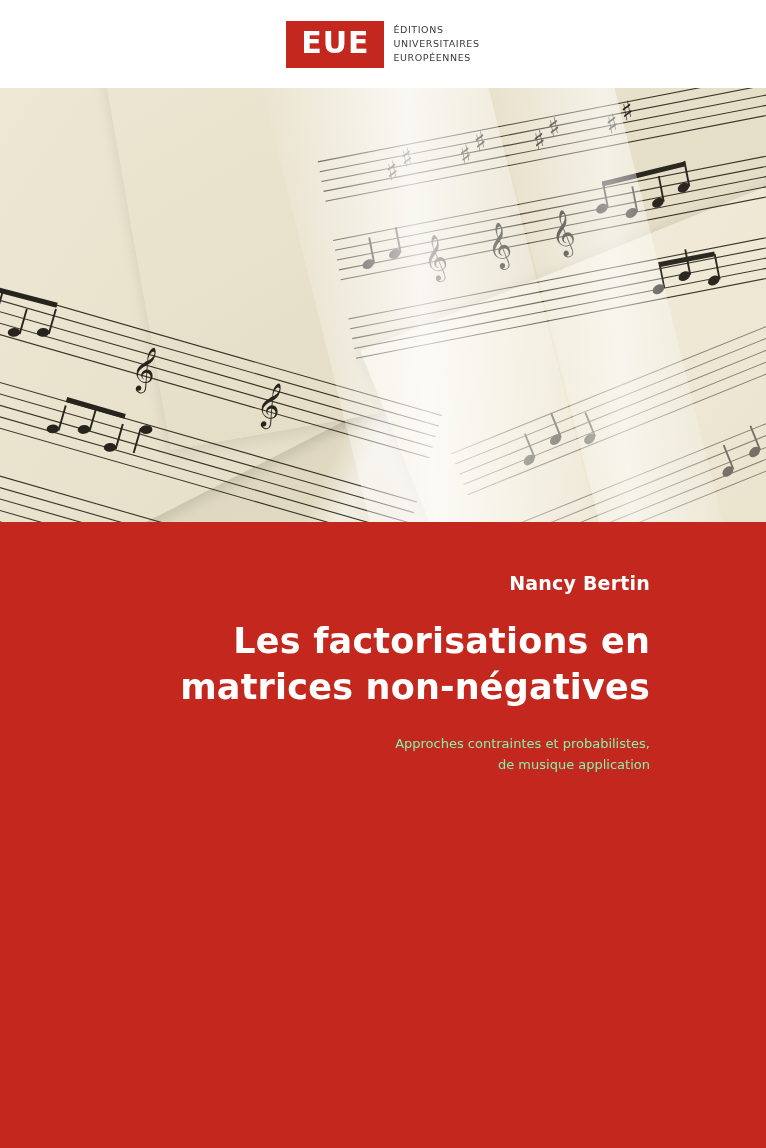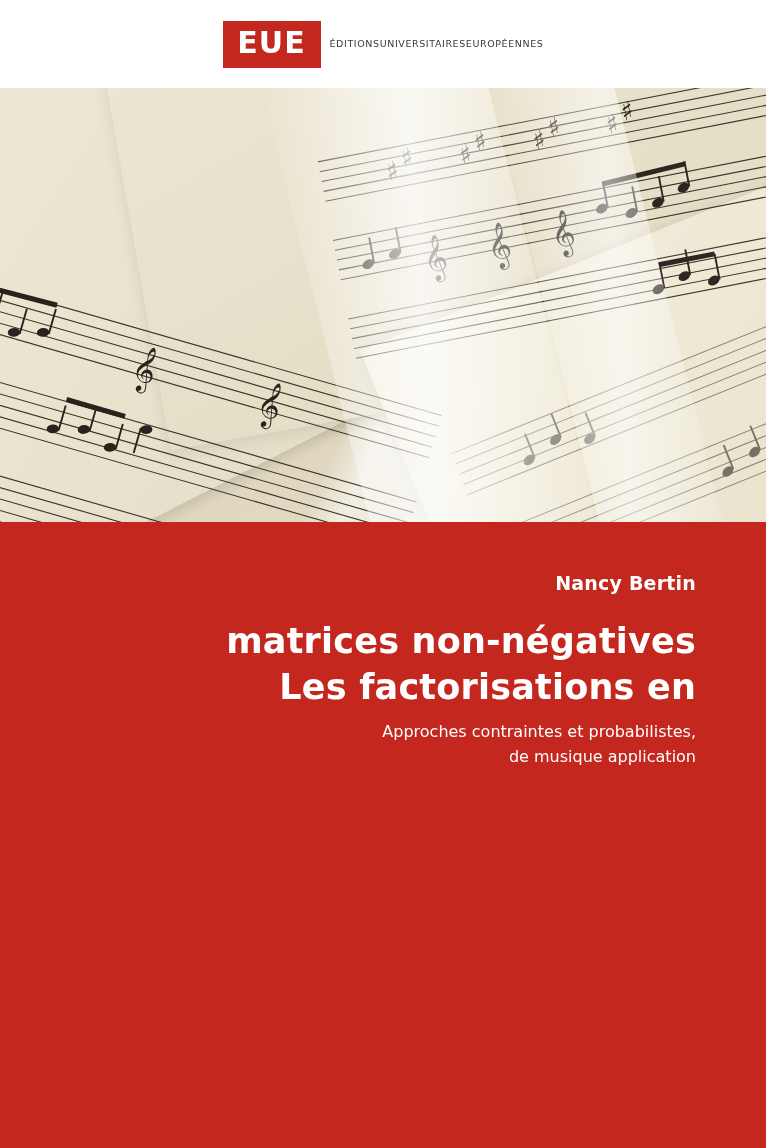--- a/index.html
+++ b/index.html
@@ -46,20 +46,21 @@
     color: #ffffff;
     font-family: "DejaVu Sans", sans-serif;
     font-weight: bold;
     font-size: 30px;
     letter-spacing: 1px;
     line-height: 1;
     padding-bottom: 2px;
   }
   .logo-words {
     display: flex;
+    flex-direction: column;
     justify-content: center;
     color: #3a3a3a;
     font-family: "DejaVu Sans", sans-serif;
     font-size: 9.5px;
     letter-spacing: 0.6px;
     line-height: 1.45;
     text-transform: uppercase;
   }
   
   .photo {
@@ -124,21 +125,21 @@
     inset: 0;
     width: 766px;
     height: 434px;
   }
   
   .text-block {
     position: absolute;
     left: 0;
     top: 522px;
     width: 766px;
-    padding: 0 70px;
+    padding: 0 116px;
     box-sizing: border-box;
     text-align: right;
   }
   .author {
     color: #ffffff;
     font-family: "DejaVu Sans", sans-serif;
     font-size: 19px;
     font-weight: bold;
     letter-spacing: 0.2px;
     margin-top: 50px;
@@ -146,25 +147,25 @@
   .title {
     color: #ffffff;
     font-family: "DejaVu Sans", sans-serif;
     font-size: 35px;
     font-weight: bold;
     line-height: 1.32;
     margin-top: 24px;
     letter-spacing: 0.2px;
   }
   .subtitle {
-    color: #ffffff;
-    font-family: "DejaVu Sans", sans-serif;
-    font-size: 16px;
+    color: #86efac;
+    font-family: "DejaVu Sans", sans-serif;
+    font-size: 13px;
     line-height: 1.55;
-    margin-top: 10px;
+    margin-top: 24px;
     font-weight: normal;
   }
 </style>
 </head>
 <body>
 
 <div class="cover">
 
   <div class="top-band">
     <div class="logo">
@@ -324,22 +325,22 @@
       </g>
     </svg>
 
     <div class="gloss"></div>
     <div class="gloss2"></div>
   </div>
 
   <div class="text-block">
     <div class="author">Nancy Bertin</div>
     <div class="title">
+      <div>Les factorisations en</div>
       <div>matrices non-négatives</div>
-      <div>Les factorisations en</div>
     </div>
     <div class="subtitle">
       <div>Approches contraintes et probabilistes,</div>
       <div>de musique application</div>
     </div>
   </div>
 
 </div>
 
 </body></html>

